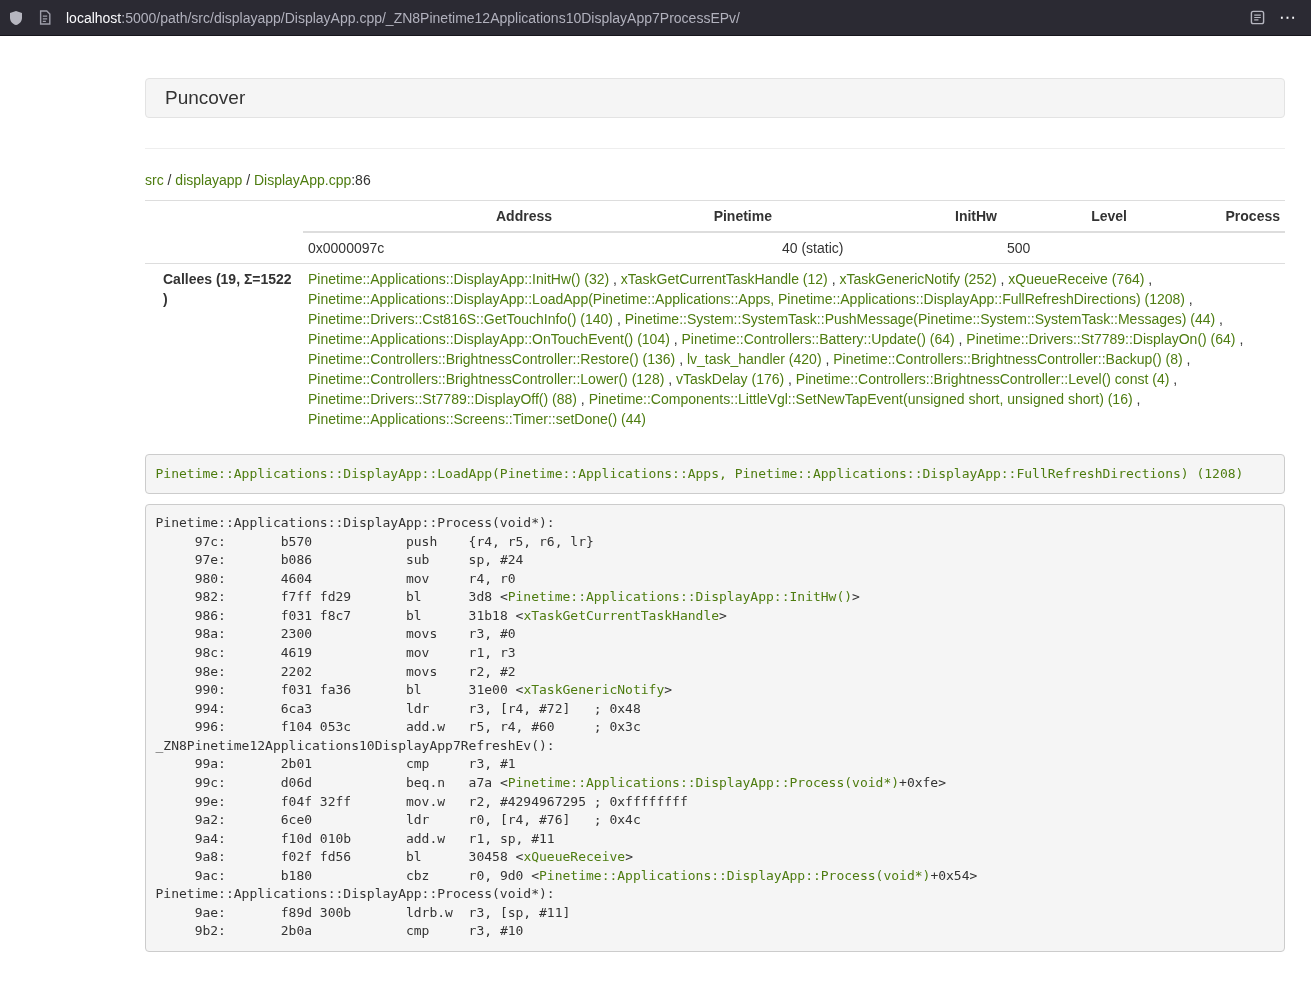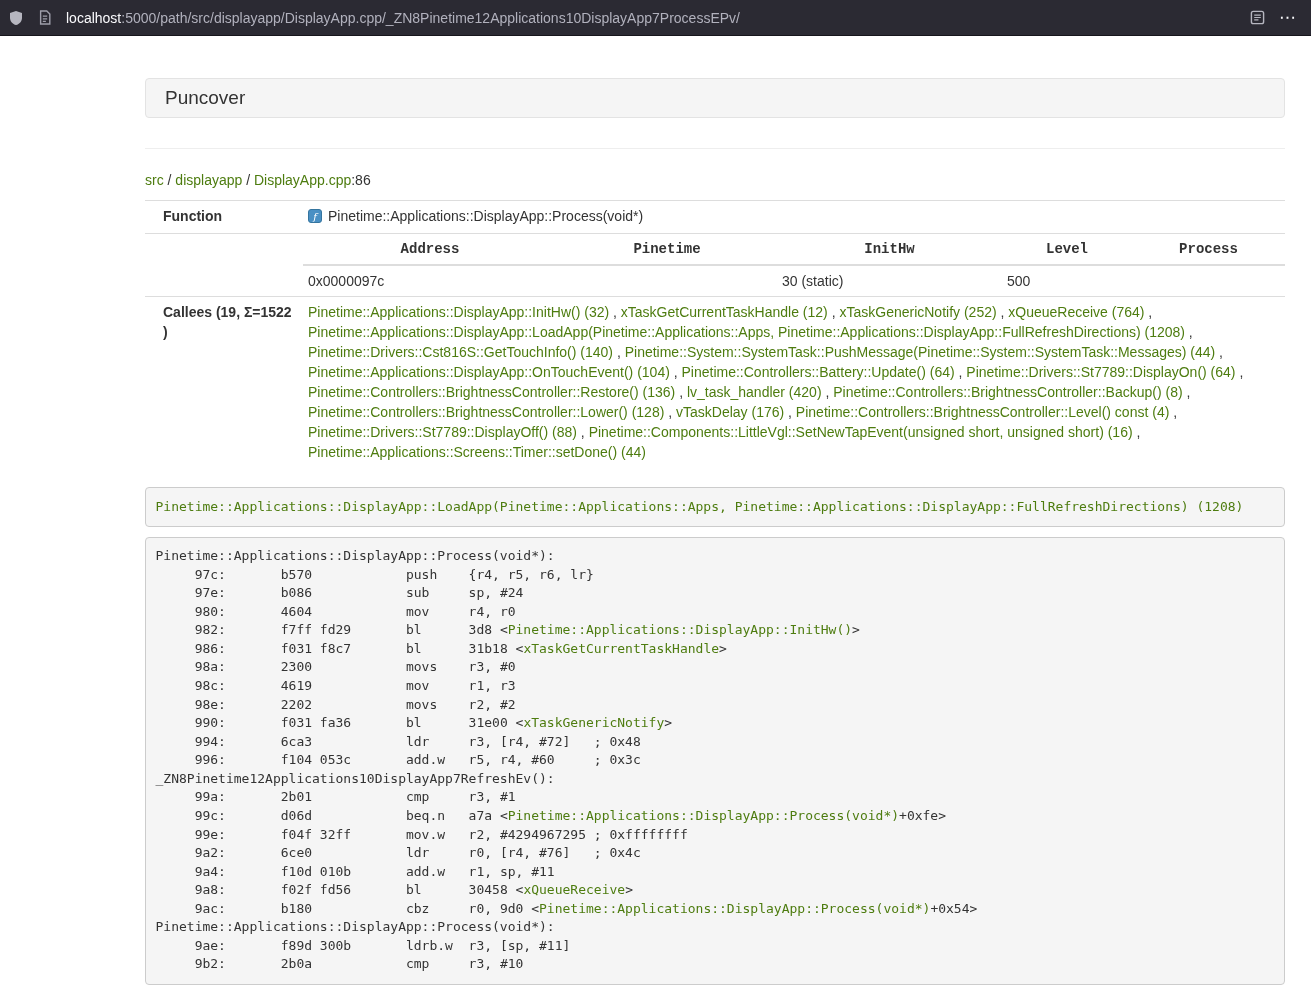--- a/index.html
+++ b/index.html
@@ -41,22 +41,22 @@
     border-top:1px solid #ddd; padding:5px; text-align:left; vertical-align:top;
     font-size:14px; line-height:20px;
   }
   table.symbol > tbody > tr > th {
     font-weight:700; width:158px; padding-left:18px; color:#333;
   }
   table.symbol td.nested-cell { padding:0; }
 
   table.inner { width:100%; border-collapse:collapse; }
   table.inner th {
-    font-weight:700; text-align:center; padding:5px;
-    border-bottom:2px solid #ddd; line-height:20px;font-family:Liberation Mono, monospace;
+    font-weight:700; text-align:right; padding:5px;
+    border-bottom:2px solid #ddd; line-height:20px;
   }
   table.inner td { padding:5px; line-height:20px; }
 
   .fn-icon { display:inline-block; vertical-align:-2px; margin-right:6px; }
 
   pre {
     font-family:"DejaVu Sans Mono","Liberation Mono",monospace;
     font-size:13px; line-height:1.42857;
     color:#333; background:#f5f5f5; border:1px solid #ccc; border-radius:4px;
     padding:9.5px; margin:0 0 10px 0;
@@ -96,31 +96,20 @@
     <h1>Puncover</h1>
   </div>
 
   <hr class="sep">
 
   <div class="breadcrumb"><a href="#">src</a> / <a href="#">displayapp</a> / <a href="#">DisplayApp.cpp</a><span>:86</span></div>
 
   <table class="symbol">
     <tbody>
       <tr>
-        <th>Function</th>
-        <td>
-          <span class="fn-icon">
-            <svg width="14" height="14" viewBox="0 0 14 14">
-              <rect x="0.5" y="0.5" width="13" height="13" rx="2.5" fill="#4a90c4" stroke="#35759f"></rect>
-              <text x="7" y="10.5" font-size="10" font-family="DejaVu Serif, serif" font-style="italic" fill="#ffffff" text-anchor="middle">f</text>
-            </svg>
-          </span><span>Pinetime::Applications::DisplayApp::Process(void*)</span>
-        </td>
-      </tr>
-      <tr>
         <th></th>
         <td class="nested-cell">
           <table class="inner">
             <colgroup>
               <col style="width:254px">
                 <col style="width:220px">
                 <col style="width:225px">
                 <col style="width:130px">
                 <col>
             </colgroup>
@@ -130,21 +119,21 @@
                 <th>Pinetime</th>
                 <th>InitHw</th>
                 <th>Level</th>
                 <th>Process</th>
               </tr>
             </thead>
             <tbody>
               <tr>
                 <td>0x0000097c</td>
                 <td></td>
-                <td>30 (static)</td>
+                <td>40 (static)</td>
                 <td>500</td>
                 <td></td>
               </tr>
             </tbody>
           </table>
         </td>
       </tr>
       <tr>
         <th>Callees (19, Σ=1522 )</th>
         <td><a href="#">Pinetime::Applications::DisplayApp::InitHw() (32)</a> , <a href="#">xTaskGetCurrentTaskHandle (12)</a> , <a href="#">xTaskGenericNotify (252)</a> , <a href="#">xQueueReceive (764)</a> , <a href="#">Pinetime::Applications::DisplayApp::LoadApp(Pinetime::Applications::Apps, Pinetime::Applications::DisplayApp::FullRefreshDirections) (1208)</a> , <a href="#">Pinetime::Drivers::Cst816S::GetTouchInfo() (140)</a> , <a href="#">Pinetime::System::SystemTask::PushMessage(Pinetime::System::SystemTask::Messages) (44)</a> , <a href="#">Pinetime::Applications::DisplayApp::OnTouchEvent() (104)</a> , <a href="#">Pinetime::Controllers::Battery::Update() (64)</a> , <a href="#">Pinetime::Drivers::St7789::DisplayOn() (64)</a> , <a href="#">Pinetime::Controllers::BrightnessController::Restore() (136)</a> , <a href="#">lv_task_handler (420)</a> , <a href="#">Pinetime::Controllers::BrightnessController::Backup() (8)</a> , <a href="#">Pinetime::Controllers::BrightnessController::Lower() (128)</a> , <a href="#">vTaskDelay (176)</a> , <a href="#">Pinetime::Controllers::BrightnessController::Level() const (4)</a> , <a href="#">Pinetime::Drivers::St7789::DisplayOff() (88)</a> , <a href="#">Pinetime::Components::LittleVgl::SetNewTapEvent(unsigned short, unsigned short) (16)</a> , <a href="#">Pinetime::Applications::Screens::Timer::setDone() (44)</a></td>

